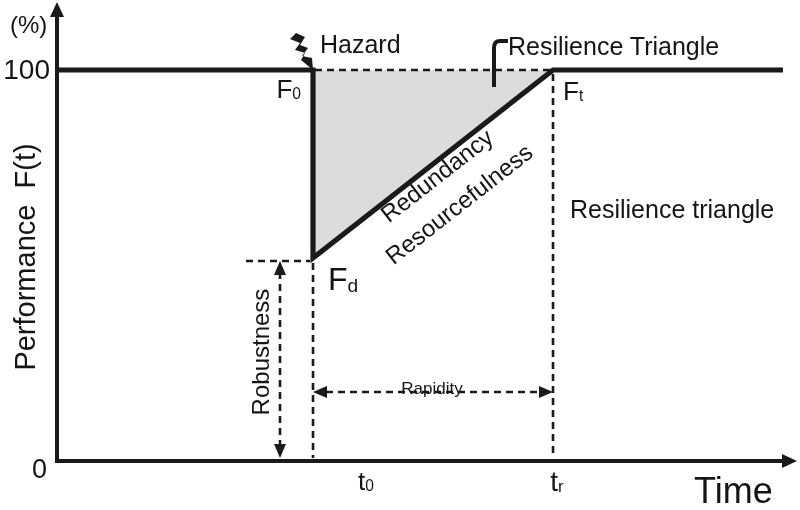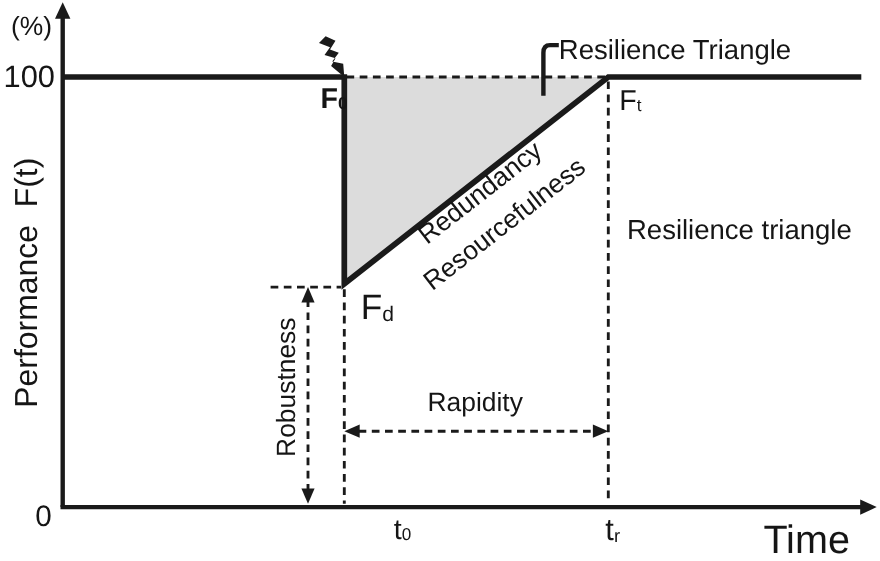--- a/index.html
+++ b/index.html
@@ -11,27 +11,27 @@
   .lbl { position:absolute; white-space:nowrap; color:#151515; }
   .unit    { left:10px;  top:11px;  font-size:24px; }
   .y100    { left:0px;   top:54px;  width:50px; text-align:right; font-size:28px; }
   .ylab    { left:25px;  top:257px; font-size:29px; transform:translate(-50%,-50%) rotate(-90deg); white-space:pre; }
   .origin  { left:32px;  top:454px; font-size:27px; }
   .xlab    { left:694px; top:470px; font-size:36px; }
   .t0tick  { left:318px; top:466px; font-size:26px; transform:translateX(-50%);margin-left:48px; }
   .trtick  { left:557px; top:466px; font-size:28px; transform:translateX(-50%); }
   .hazard  { left:320px; top:30px;  font-size:25px; }
   .rtl     { left:508px; top:32px;  font-size:25px; }
-  .f0      { left:316px; top:74px;  font-size:26px; transform:translateX(-100%);font-weight:bold; }
+  .f0      { left:301px; top:74px;  font-size:26px; transform:translateX(-100%); }
   .fd      { left:328px; top:261px; font-size:32px; }
   .ft      { left:563px; top:76px;  font-size:26px; }
   .rr      { left:448px; top:190px; font-size:24px; transform:translate(-50%,-50%) rotate(-38deg);
              text-align:center; line-height:36px; }
   .rob     { left:261px; top:352px; font-size:24px; transform:translate(-50%,-50%) rotate(-90deg); }
-  .rap     { left:432px; top:367px; font-size:24px; transform:translate(-50%,-50%); }
+  .rap     { left:432px; top:389px; font-size:17px; transform:translate(-50%,-50%); }
   .note    { left:570px; top:194px; font-size:25px; line-height:31px; }
   .note b  { margin-left:0.3em; font-weight:bold; }
   .sub     { font-size:0.6em; vertical-align:-0.08em; }
 </style>
 </head>
 <body>
 
 <div class="figure">
 
   <svg class="layer" width="800" height="510" viewBox="0 0 800 510">
@@ -79,20 +79,21 @@
   <div class="lbl origin">0</div>
   <div class="lbl xlab">Time</div>
 
   <div class="lbl t0tick"><span>t</span><span class="sub">0</span></div>
   <div class="lbl trtick"><span>t</span><span class="sub">r</span></div>
 
   <div class="lbl f0"><span>F</span><span class="sub">0</span></div>
   <div class="lbl fd"><span>F</span><span class="sub">d</span></div>
   <div class="lbl ft"><span>F</span><span class="sub">t</span></div>
 
+  <div class="lbl hazard">Hazard</div>
   <div class="lbl rtl">Resilience Triangle</div>
 
   <div class="lbl rr">
     <div>Redundancy</div>
     <div>Resourcefulness</div>
   </div>
 
   <div class="lbl rob">Robustness</div>
   <div class="lbl rap">Rapidity</div>
 

